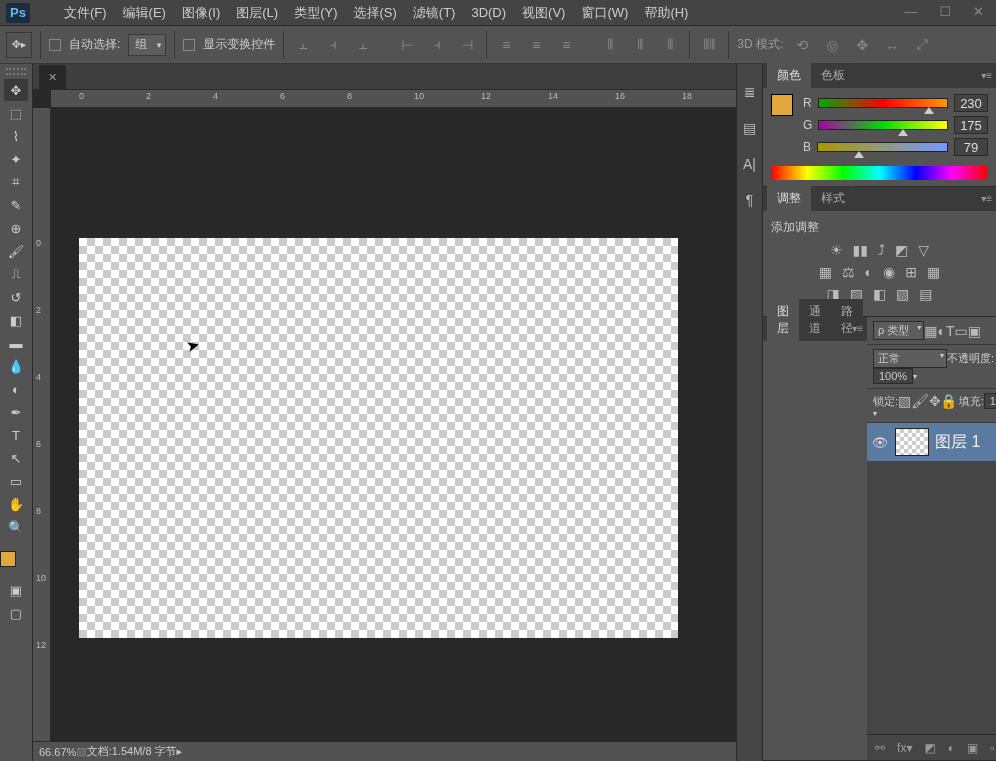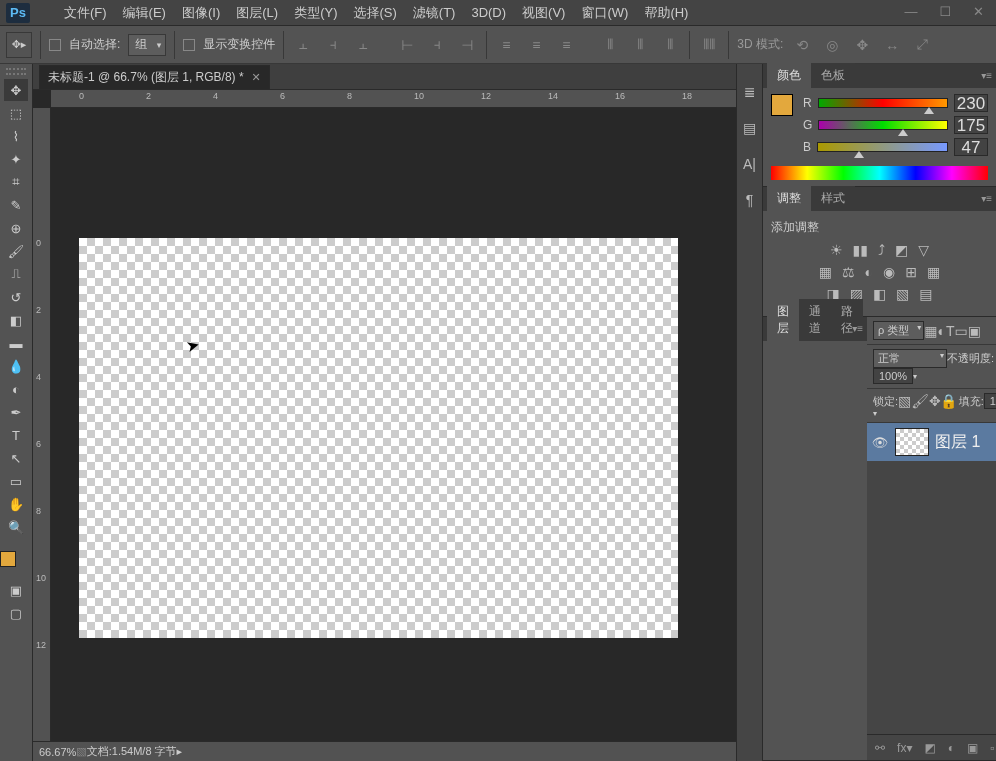--- a/index.html
+++ b/index.html
@@ -48,21 +48,21 @@
 .ptab.active{background:#535353;color:#ddd}
 .panel-menu{position:absolute;right:4px;top:6px;color:#999;font-size:10px}
 .color-body{padding:6px 8px}
 .color-row{display:flex;align-items:center;gap:6px;margin-bottom:4px;height:18px}
 .color-swatch{width:22px;height:22px;background:#e3a83d;border:1px solid #000;margin-right:4px}
 .slider-track{flex:1;height:10px;border:1px solid #222;position:relative}
 .slider-r{background:linear-gradient(to right,#0a0,#f00,#f90)}
 .slider-g{background:linear-gradient(to right,#a0a,#0d0,#ff0)}
 .slider-b{background:linear-gradient(to right,#a90,#79f)}
 .slider-thumb{position:absolute;top:8px;width:0;height:0;border-left:5px solid transparent;border-right:5px solid transparent;border-bottom:7px solid #ccc}
-.color-val{width:34px;height:18px;background:#434343;text-align:center;font-size:17px;line-height:18px;color:#ddd;border:1px solid #2a2a2a}
+.color-val{width:34px;height:18px;background:#434343;text-align:center;font-size:13px;line-height:18px;color:#ddd;border:1px solid #2a2a2a}
 .spectrum{height:14px;margin-top:6px;background:linear-gradient(to right,red,yellow,lime,cyan,blue,magenta,red)}
 
 .adj-body{padding:8px;font-size:12px}
 .adj-row{display:flex;justify-content:center;gap:10px;margin:6px 0}
 .adj-ico{color:#bbb;font-size:14px}
 
 .layer-body{display:flex;flex-direction:column}
 .layer-opts{padding:4px 6px;display:flex;align-items:center;border-bottom:1px solid #383838;font-size:11px;flex-wrap:wrap}
 .layer-select{background:#5d5d5d;border:1px solid #2a2a2a;padding:1px 14px 1px 4px;position:relative;font-size:11px}
 .layer-select::after{content:"▾";position:absolute;right:2px;font-size:8px}
@@ -161,21 +161,20 @@
       <div class="swatch-fg"></div>
       <div class="swatch-bg"></div>
     </div>
     <div class="tool">▣</div>
     <div class="tool">▢</div>
   </div>
 
   <div class="docarea">
     <div class="tabbar">
       <div class="doc-tab">
-        <span>未标题-1 @ 66.7% (图层 1, RGB/8) *</span>
         <span class="tab-close">✕</span>
       </div>
     </div>
     <div class="ruler-h">
       <span style="left:28px">0</span>
       <span style="left:95px">2</span>
       <span style="left:162px">4</span>
       <span style="left:229px">6</span>
       <span style="left:296px">8</span>
       <span style="left:363px">10</span>
@@ -237,21 +236,21 @@
               <div class="slider-track slider-g">
                   <div class="slider-thumb" style="left:62%"></div>
                 </div>
               <div class="color-val">175</div>
             </div>
             <div class="color-row">
               <span>B</span>
               <div class="slider-track slider-b">
                   <div class="slider-thumb" style="left:28%"></div>
                 </div>
-              <div class="color-val">47</div>
+              <div class="color-val">79</div>
             </div>
           </div>
         </div>
         <div class="spectrum"></div>
       </div>
     </div>
 
     <div class="panel">
       <div class="panel-tabs">
         <div class="ptab active">调整</div>

